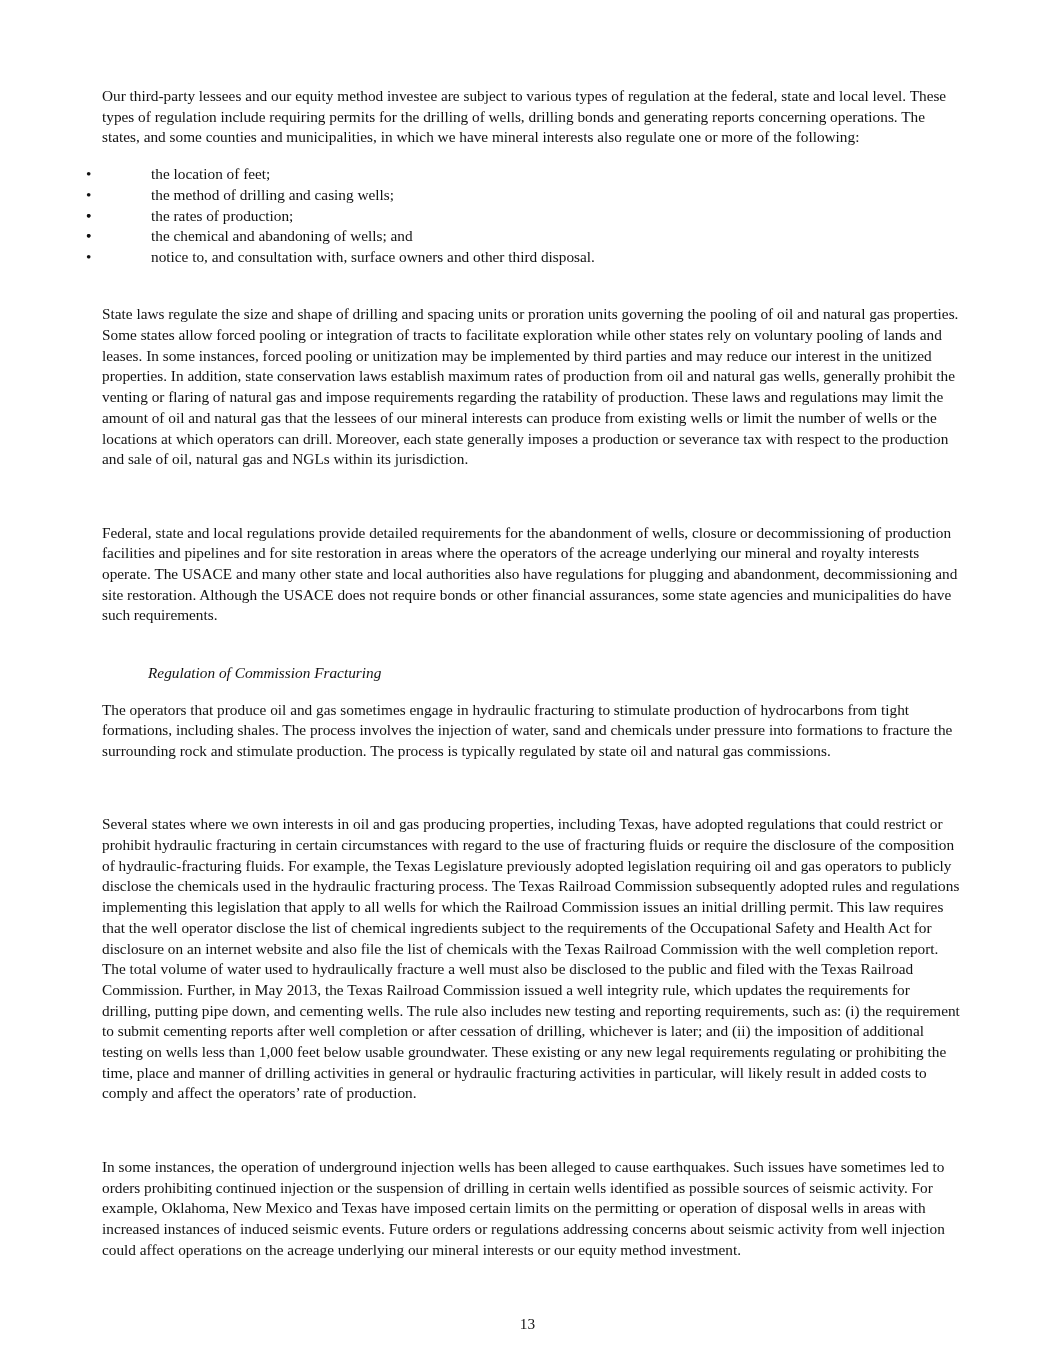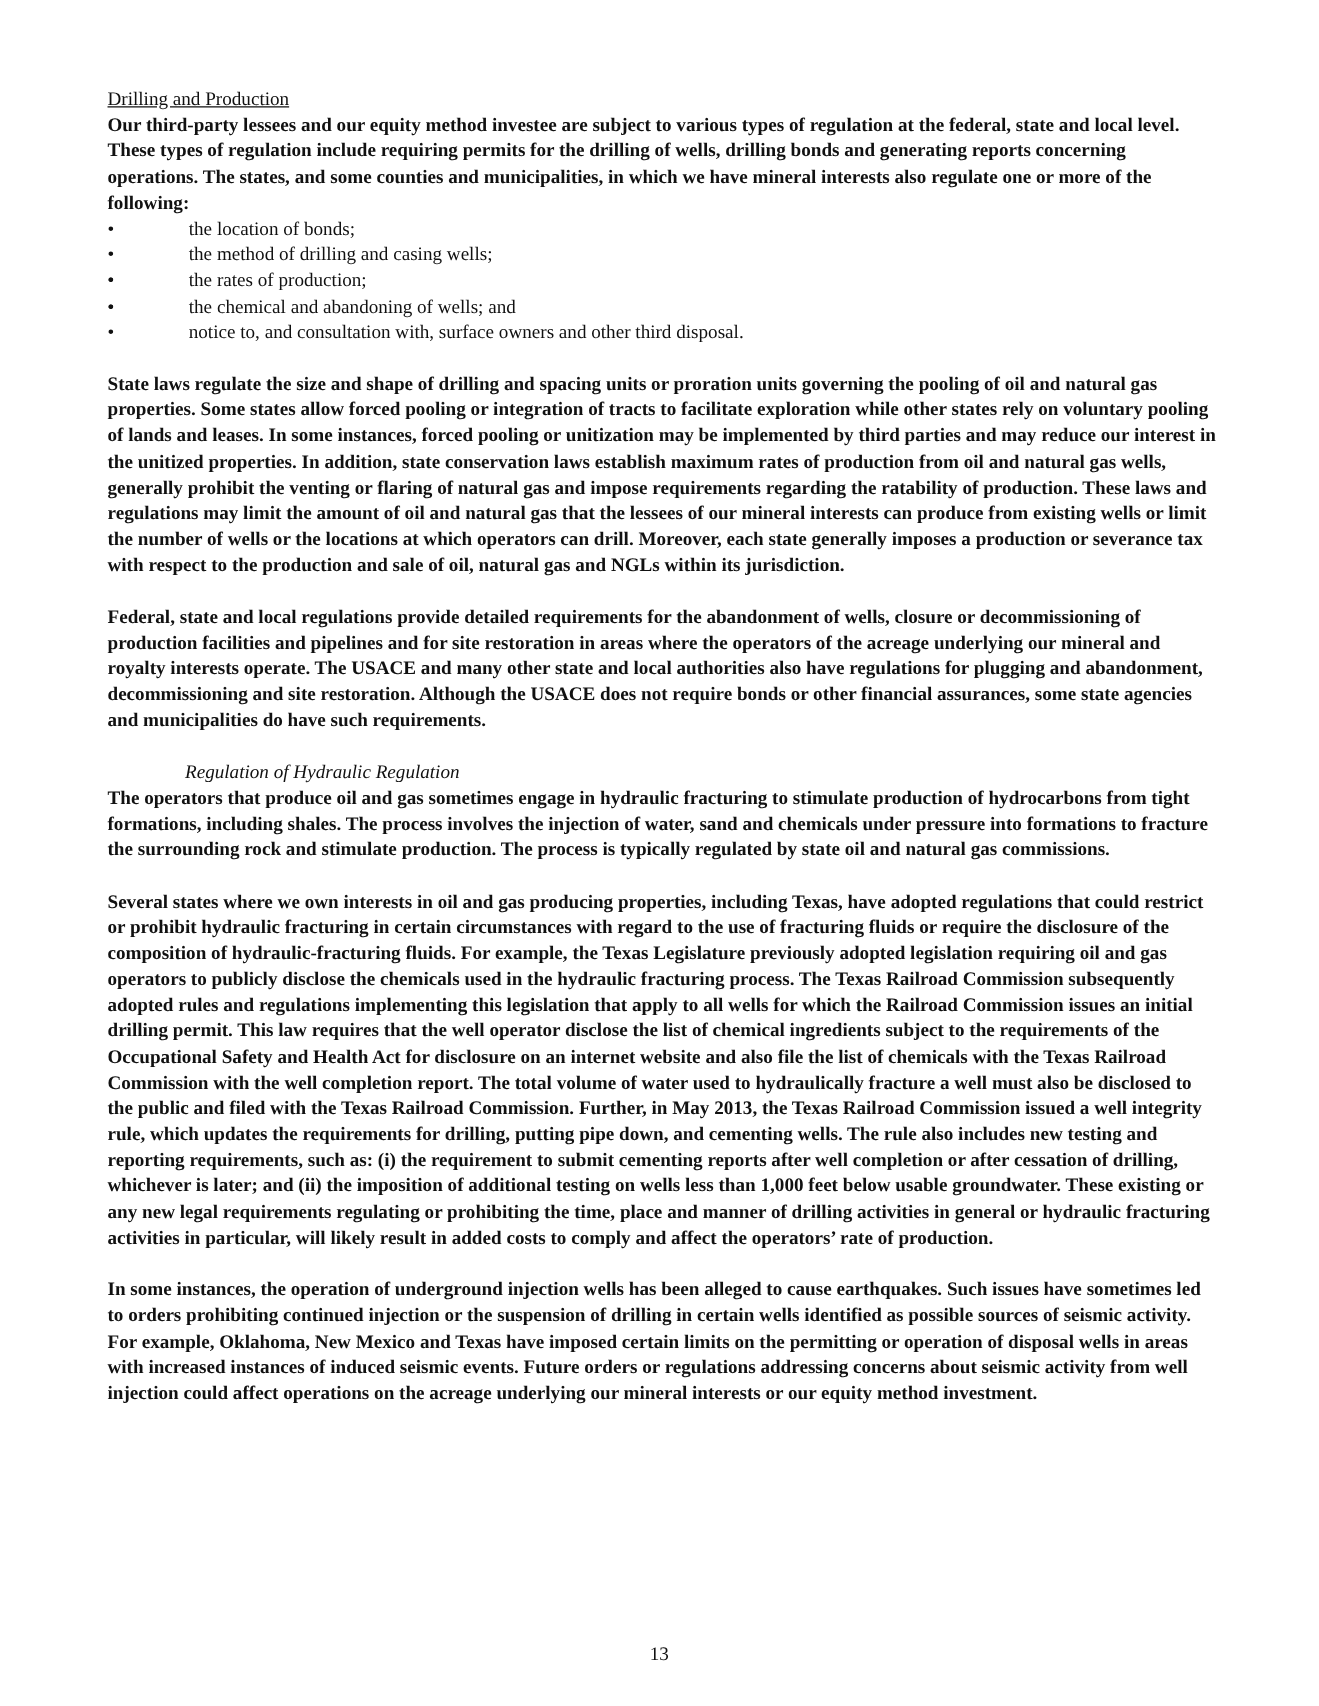--- a/index.html
+++ b/index.html
@@ -2,52 +2,51 @@
 <html><head>
 <meta charset="utf-8">
 <style>
   html, body { margin: 0; padding: 0; background: #ffffff; }
   body { width: 1055px; height: 1365px; position: relative; overflow: hidden; }
   .page {
     position: absolute; left: 86px; top: 70px; width: 890px;
     font-family: "Liberation Serif", serif; font-size: 15.3px; line-height: 20.7px; color: #111;
   }
   .heading { text-decoration: underline; }
-  p { margin: 0; font-weight: bold; }
+  p { margin: 16px; }
   .gap { height: 20.7px; }
   .bullets { list-style: none; margin: 0; padding: 0; }
   .bullets li { position: relative; padding-left: 65px; }
   .bullets li .dot { position: absolute; left: 0; }
   .subhead { font-style: italic; padding-left: 62px; }
   .pagenum {
     position: absolute; left: 0; width: 1055px; top: 1315px; text-align: center;
     font-family: "Liberation Serif", serif; font-size: 15.3px; color: #111;
   }
 </style>
 </head>
 <body>
 
 <div class="page">
-  <div class="heading">Drilling and Production</div>
   <p>Our third-party lessees and our equity method investee are subject to various types of regulation at the federal, state and local level. These types of regulation include requiring permits for the drilling of wells, drilling bonds and generating reports concerning operations. The states, and some counties and municipalities, in which we have mineral interests also regulate one or more of the following:</p>
   <ul class="bullets">
-    <li><span class="dot">•</span><span>the location of bonds;</span></li>
+    <li><span class="dot">•</span><span>the location of feet;</span></li>
     <li><span class="dot">•</span><span>the method of drilling and casing wells;</span></li>
     <li><span class="dot">•</span></li>
     <li><span class="dot">•</span><span>the rates of production;</span></li>
     <li><span class="dot">•</span></li>
     <li><span class="dot">•</span><span>the chemical and abandoning of wells; and</span></li>
     <li><span class="dot">•</span><span>notice to, and consultation with, surface owners and other third disposal.</span></li>
   </ul>
   <div class="gap"></div>
   <p>State laws regulate the size and shape of drilling and spacing units or proration units governing the pooling of oil and natural gas properties. Some states allow forced pooling or integration of tracts to facilitate exploration while other states rely on voluntary pooling of lands and leases. In some instances, forced pooling or unitization may be implemented by third parties and may reduce our interest in the unitized properties. In addition, state conservation laws establish maximum rates of production from oil and natural gas wells, generally prohibit the venting or flaring of natural gas and impose requirements regarding the ratability of production. These laws and regulations may limit the amount of oil and natural gas that the lessees of our mineral interests can produce from existing wells or limit the number of wells or the locations at which operators can drill. Moreover, each state generally imposes a production or severance tax with respect to the production and sale of oil, natural gas and NGLs within its jurisdiction.</p>
   <div class="gap"></div>
   <p>Federal, state and local regulations provide detailed requirements for the abandonment of wells, closure or decommissioning of production facilities and pipelines and for site restoration in areas where the operators of the acreage underlying our mineral and royalty interests operate. The USACE and many other state and local authorities also have regulations for plugging and abandonment, decommissioning and site restoration. Although the USACE does not require bonds or other financial assurances, some state agencies and municipalities do have such requirements.</p>
   <div class="gap"></div>
-  <div class="subhead">Regulation of Hydraulic Regulation</div>
+  <div class="subhead">Regulation of Commission Fracturing</div>
   <p>The operators that produce oil and gas sometimes engage in hydraulic fracturing to stimulate production of hydrocarbons from tight formations, including shales. The process involves the injection of water, sand and chemicals under pressure into formations to fracture the surrounding rock and stimulate production. The process is typically regulated by state oil and natural gas commissions.</p>
   <div class="gap"></div>
   <p>Several states where we own interests in oil and gas producing properties, including Texas, have adopted regulations that could restrict or prohibit hydraulic fracturing in certain circumstances with regard to the use of fracturing fluids or require the disclosure of the composition of hydraulic-fracturing fluids. For example, the Texas Legislature previously adopted legislation requiring oil and gas operators to publicly disclose the chemicals used in the hydraulic fracturing process. The Texas Railroad Commission subsequently adopted rules and regulations implementing this legislation that apply to all wells for which the Railroad Commission issues an initial drilling permit. This law requires that the well operator disclose the list of chemical ingredients subject to the requirements of the Occupational Safety and Health Act for disclosure on an internet website and also file the list of chemicals with the Texas Railroad Commission with the well completion report. The total volume of water used to hydraulically fracture a well must also be disclosed to the public and filed with the Texas Railroad Commission. Further, in May 2013, the Texas Railroad Commission issued a well integrity rule, which updates the requirements for drilling, putting pipe down, and cementing wells. The rule also includes new testing and reporting requirements, such as: (i) the requirement to submit cementing reports after well completion or after cessation of drilling, whichever is later; and (ii) the imposition of additional testing on wells less than 1,000 feet below usable groundwater. These existing or any new legal requirements regulating or prohibiting the time, place and manner of drilling activities in general or hydraulic fracturing activities in particular, will likely result in added costs to comply and affect the operators’ rate of production.</p>
   <div class="gap"></div>
   <p>In some instances, the operation of underground injection wells has been alleged to cause earthquakes. Such issues have sometimes led to orders prohibiting continued injection or the suspension of drilling in certain wells identified as possible sources of seismic activity. For example, Oklahoma, New Mexico and Texas have imposed certain limits on the permitting or operation of disposal wells in areas with increased instances of induced seismic events. Future orders or regulations addressing concerns about seismic activity from well injection could affect operations on the acreage underlying our mineral interests or our equity method investment.</p>
 </div>
 
 <div class="pagenum">13</div>
 
 </body></html>

